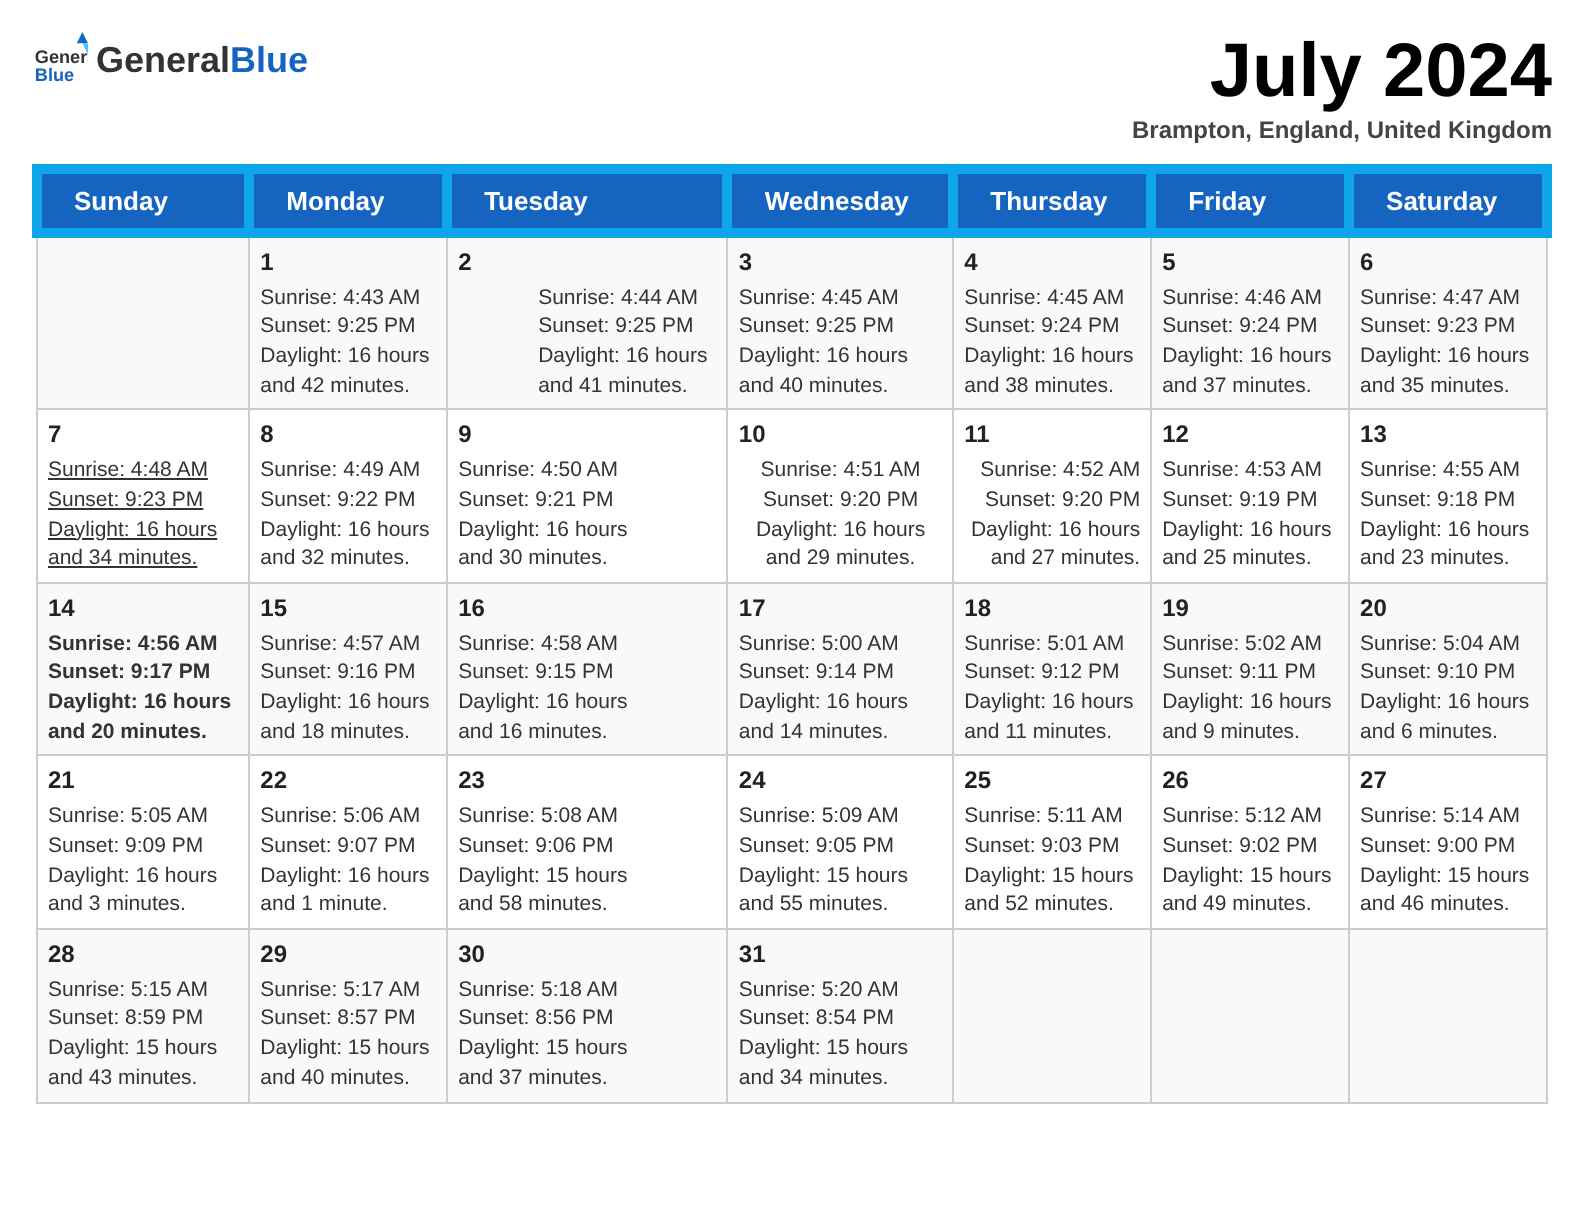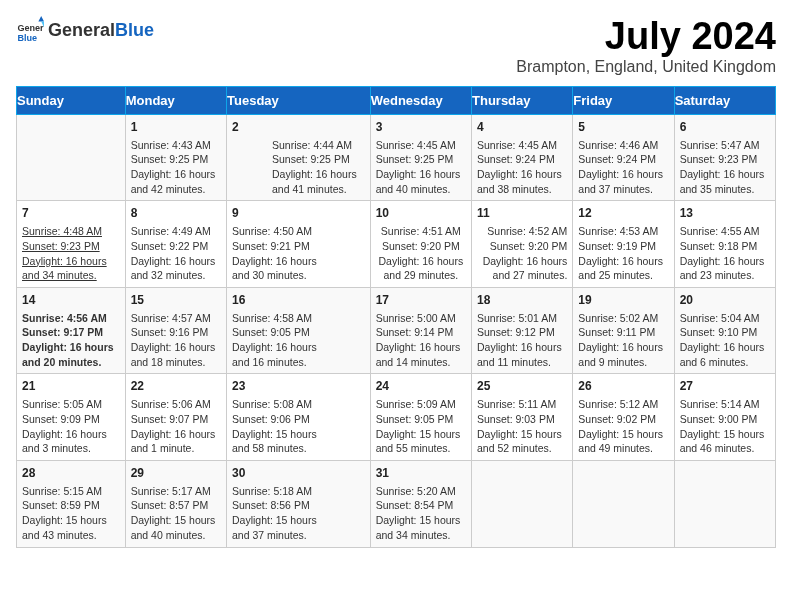--- a/index.html
+++ b/index.html
@@ -28,37 +28,37 @@
     .title-block {
       text-align: right;
     }
     .month-year {
       font-size: 38px;
       font-weight: bold;
       color: #000000;
       line-height: 1.1;
     }
     .location {
-      font-size: 16px;
+      font-size: 12px;
       color: #444;
-      font-weight: 400;
+      font-weight: 700;
     }
     table {
       width: 100%;
       border-collapse: collapse;
       font-size: 11px;
     }
     thead tr th {
       background-color: #1565c0;
       color: #fff;
-      padding: 6px 0;
+      padding: 6px 16px;
       text-align: left;
       font-size: 13px;
       font-weight: bold;
-      border: 1px solid #0ea5e9;
+      border: 5px solid #0ea5e9;
     }
     tbody tr td {
       border: 1px solid #ccc;
       padding: 4px 5px;
       vertical-align: top;
       min-height: 70px;
       height: 78px;
       color: #222;
       line-height: 1.4;
     }
@@ -145,21 +145,21 @@
         </td>
         <td>
           <span class="day-number">5</span>
           <div class="cell-info" style="white-space: pre-line;">Sunrise: 4:46 AM
 Sunset: 9:24 PM
 Daylight: 16 hours
 and 37 minutes.</div>
         </td>
         <td>
           <span class="day-number">6</span>
-          <div class="cell-info" style="white-space: pre-line;">Sunrise: 5:47 AM
+          <div class="cell-info" style="white-space: pre-line;">Sunrise: 4:47 AM
 Sunset: 9:23 PM
 Daylight: 16 hours
 and 35 minutes.</div>
         </td>
       </tr>
       <tr>
         <td>
           <span class="day-number">7</span>
           <div class="cell-info" style="white-space: pre-line; text-decoration: underline;">Sunrise: 4:48 AM
 Sunset: 9:23 PM
@@ -220,21 +220,21 @@
         <td>
           <span class="day-number">15</span>
           <div class="cell-info" style="white-space: pre-line;">Sunrise: 4:57 AM
 Sunset: 9:16 PM
 Daylight: 16 hours
 and 18 minutes.</div>
         </td>
         <td>
           <span class="day-number">16</span>
           <div class="cell-info" style="white-space: pre-line;">Sunrise: 4:58 AM
-Sunset: 9:05 PM
+Sunset: 9:15 PM
 Daylight: 16 hours
 and 16 minutes.</div>
         </td>
         <td>
           <span class="day-number">17</span>
           <div class="cell-info" style="white-space: pre-line;">Sunrise: 5:00 AM
 Sunset: 9:14 PM
 Daylight: 16 hours
 and 14 minutes.</div>
         </td>

